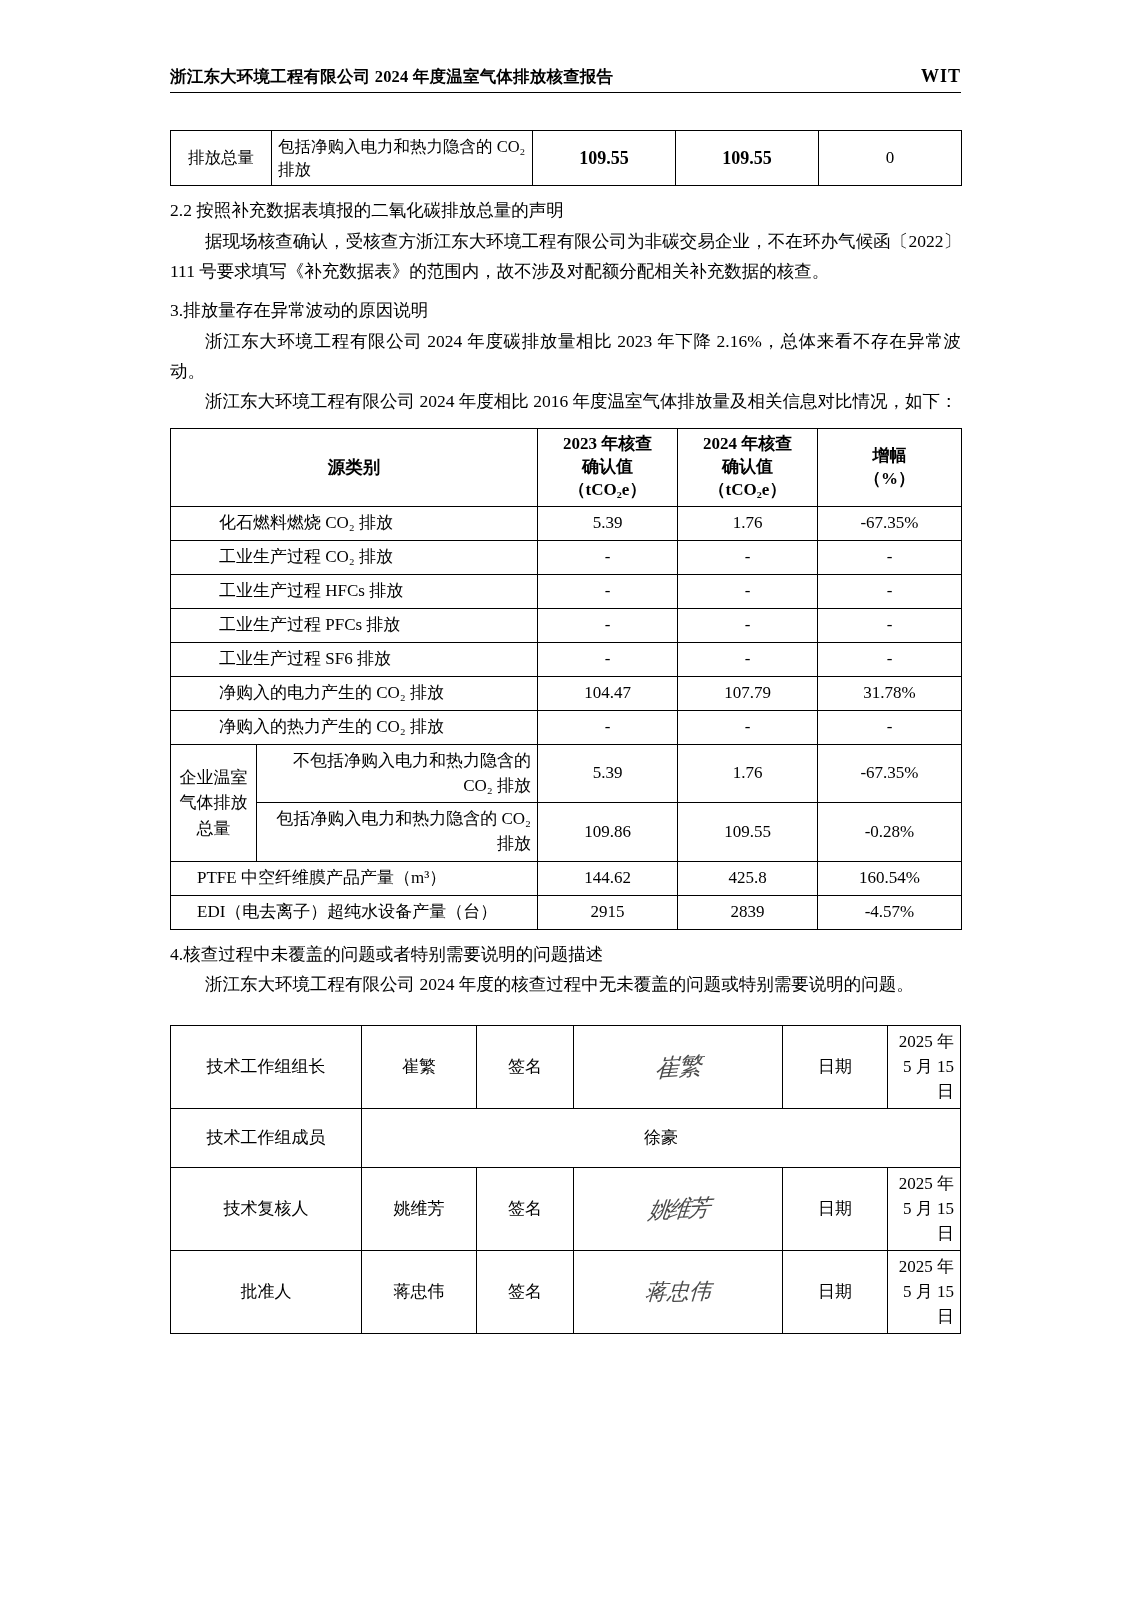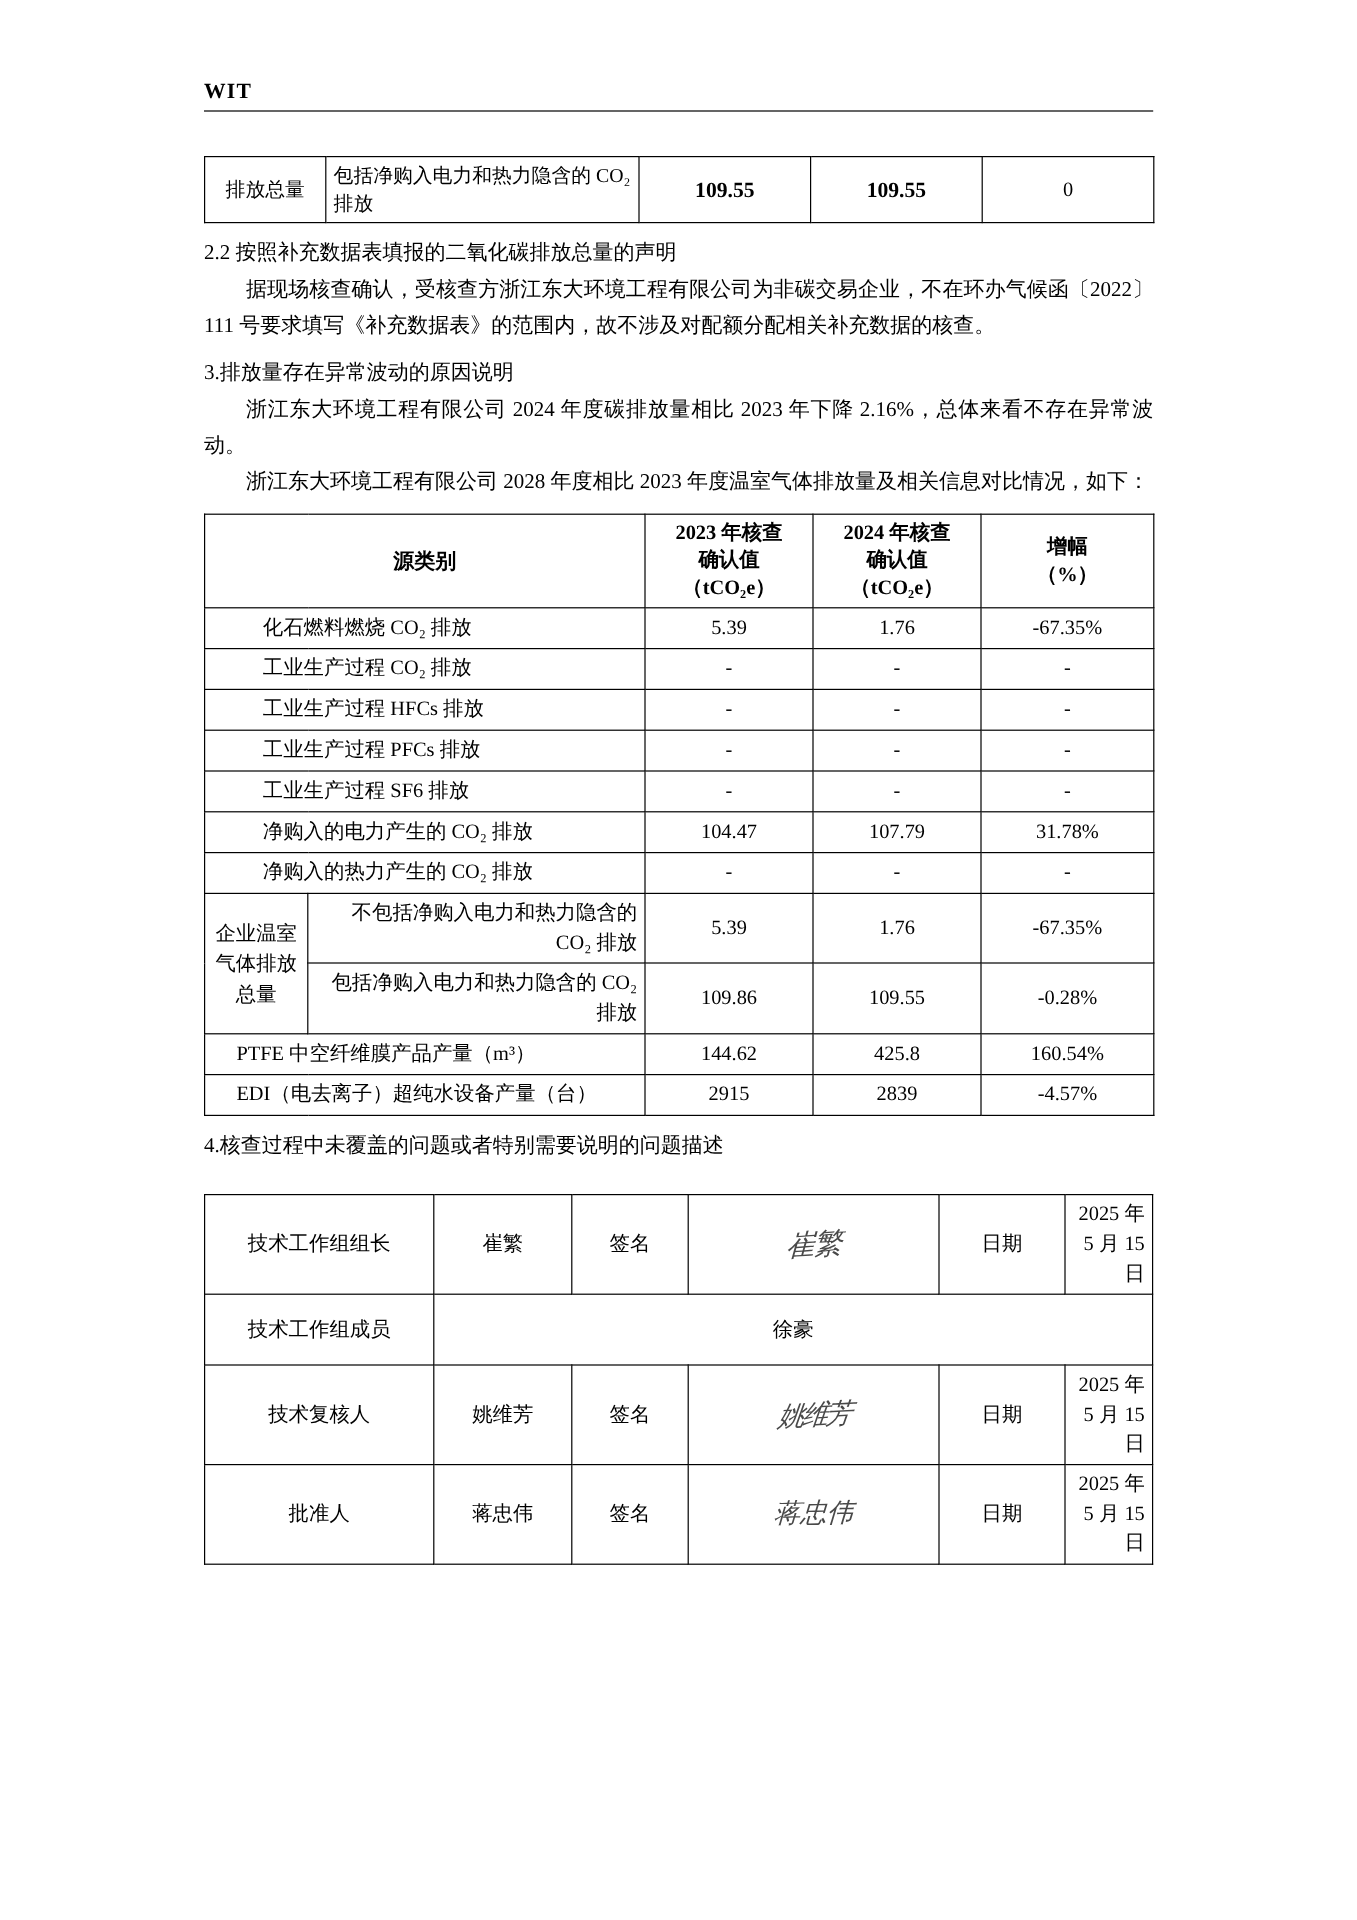--- a/index.html
+++ b/index.html
@@ -215,20 +215,21 @@
   .sec-note {
     margin-top: 14px;
   }
 </style>
 </head>
 <body>
 
 <div class="page">
 
   <div class="header">
+    <div>浙江东大环境工程有限公司 2024 年度温室气体排放核查报告</div>
     <div class="hdr-right">WIT</div>
   </div>
   <div class="header-rule"></div>
 
   <div class="content">
 
     <table class="top-table">
       <tbody>
           <tr>
         <td class="lbl">排放总量</td>
@@ -238,21 +239,21 @@
         <td class="num0">0</td>
       </tr>
     </tbody>
       </table>
 
     <p class="sec">2.2 按照补充数据表填报的二氧化碳排放总量的声明</p>
     <p class="para indent">据现场核查确认，受核查方浙江东大环境工程有限公司为非碳交易企业，不在环办气候函〔2022〕111 号要求填写《补充数据表》的范围内，故不涉及对配额分配相关补充数据的核查。</p>
 
     <p class="sec">3.排放量存在异常波动的原因说明</p>
     <p class="para indent">浙江东大环境工程有限公司 2024 年度碳排放量相比 2023 年下降 2.16%，总体来看不存在异常波动。</p>
-    <p class="para indent">浙江东大环境工程有限公司 2028 年度相比 2023 年度温室气体排放量及相关信息对比情况，如下：</p>
+    <p class="para indent">浙江东大环境工程有限公司 2024 年度相比 2016 年度温室气体排放量及相关信息对比情况，如下：</p>
 
     <table class="cmp-table">
       <colgroup>
         <col style="width:86px">
         <col style="width:281px">
         <col style="width:140px">
         <col style="width:140px">
         <col style="width:144px">
       </colgroup>
       <tbody>
@@ -340,20 +341,21 @@
       <tr>
         <td class="rowlabel-nopad" colspan="2">EDI（电去离子）超纯水设备产量（台）</td>
         <td class="val">2915</td>
         <td class="val">2839</td>
         <td class="val">-4.57%</td>
       </tr>
     </tbody>
       </table>
 
     <p class="sec sec-note">4.核查过程中未覆盖的问题或者特别需要说明的问题描述</p>
+    <p class="para indent">浙江东大环境工程有限公司 2024 年度的核查过程中无未覆盖的问题或特别需要说明的问题。</p>
 
     <div class="sign-wrap">
       <table class="sign-table">
         <tbody>
             <tr>
           <td class="role">技术工作组组长</td>
           <td class="person">崔繁</td>
           <td class="sigword">签名</td>
           <td class="sigbox">
             <span class="sig-script">崔繁</span>

